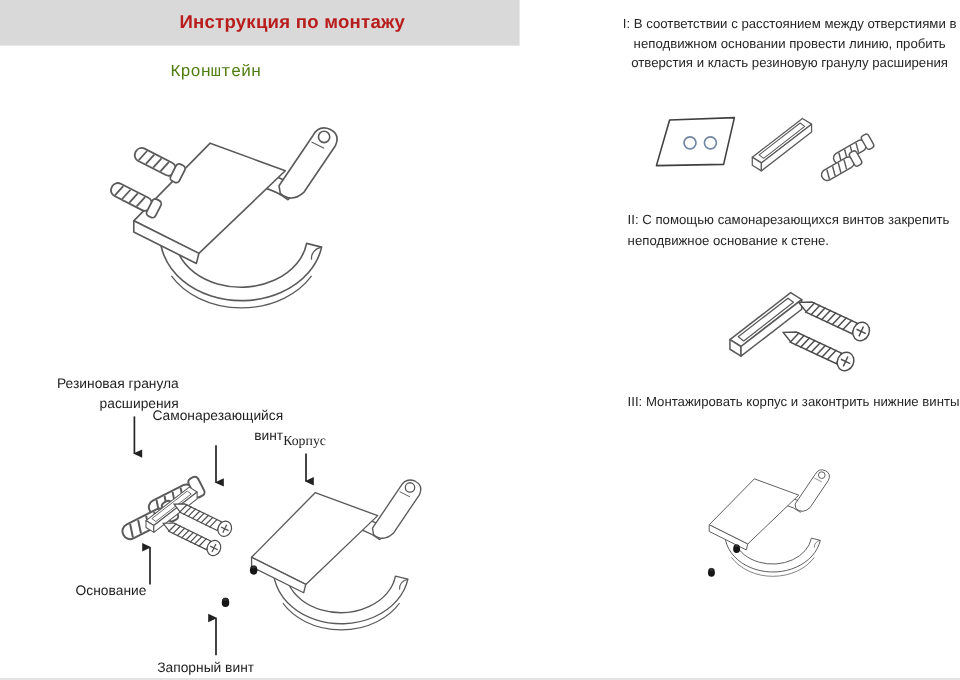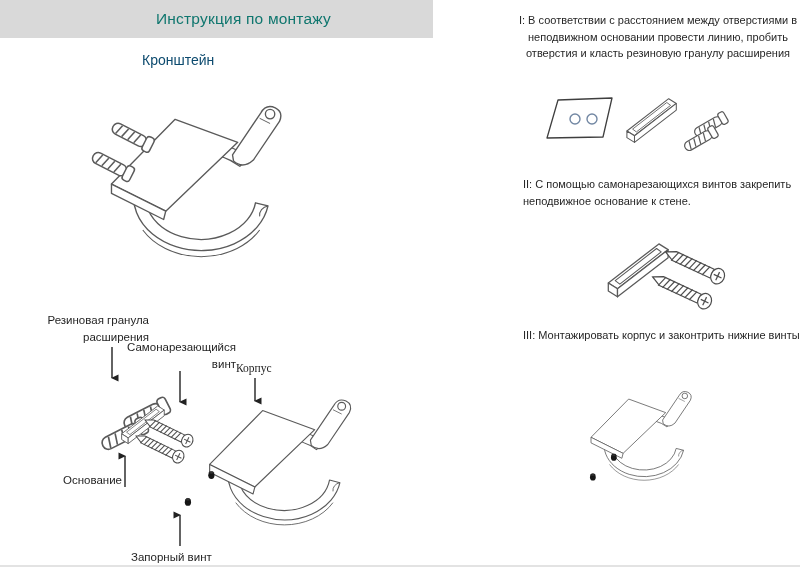--- a/index.html
+++ b/index.html
@@ -6,24 +6,24 @@
   #page{
     position:relative;width:800px;height:567px;background:#ffffff;overflow:hidden;
     font-family:"Liberation Sans",sans-serif;color:#262626;
     border-bottom:2px solid #e3e3e3;box-sizing:border-box;
   }
   .titlebar{
     position:absolute;left:0;top:0;width:433px;height:38px;background:#d9d9d9;
     display:flex;align-items:center;justify-content:center;padding-left:54px;box-sizing:border-box;
   }
   .titlebar h1{
-    margin:0;font-size:15.5px;font-weight:400;color:#0f766e;letter-spacing:.2px;
+    margin:0;font-size:15.5px;font-weight:700;color:#b91c1c;letter-spacing:.2px;
   }
   .subtitle{
-    position:absolute;left:142px;top:52px;font-size:14px;color:#0c4a6e;
+    position:absolute;left:142px;top:52px;font-size:14px;color:#4d7c0f;font-family:Liberation Mono, monospace;
   }
   .step{
     position:absolute;font-size:11px;line-height:1.5;color:#262626;
   }
   .step.center{text-align:center;}
   .plabel{
     position:absolute;font-size:11.5px;line-height:1.5;color:#1f1f1f;text-align:right;
   }
   svg{position:absolute;overflow:visible;}
 </style>
@@ -122,21 +122,21 @@
       <line x1="180" y1="371" x2="180" y2="402" marker-end="url(#arrowhead)"></line>
       <line x1="255" y1="378" x2="255" y2="401" marker-end="url(#arrowhead)"></line>
       <line x1="125" y1="487" x2="125" y2="456" marker-end="url(#arrowhead)"></line>
       <line x1="180" y1="546" x2="180" y2="515" marker-end="url(#arrowhead)"></line>
     </g>
   </svg>
 
   <div class="plabel" style="left:37px;top:312px;width:112px;">Резиновая гранула расширения</div>
   <div class="plabel" style="left:126px;top:339px;width:110px;">Самонарезающийся винт</div>
   <div class="plabel" style="left:236px;top:360px;font-family:Liberation Serif, serif;">Корпус</div>
-  <div class="plabel" style="left:63px;top:472px;">Основание</div>
+  <div class="plabel" style="left:63px;top:485px;">Основание</div>
   <div class="plabel" style="left:131px;top:549px;">Запорный винт</div>
 
   <div class="step center" style="left:513px;top:12px;width:290px;">I: В соответствии с расстоянием между отверстиями в неподвижном основании провести линию, пробить отверстия и класть резиновую гранулу расширения</div>
 
   <svg style="left:535px;top:85px;" width="230" height="80" viewBox="0 0 230 80">
     <g stroke="#3f3f3f" stroke-width="1.3" fill="#fff" stroke-linejoin="round">
       <path d="M23,15 L77,13 L68,52 L12,53 Z"></path>
     </g>
     <circle cx="40" cy="34" r="5" fill="#fff" stroke="#7287a3" stroke-width="1.4"></circle>
     <circle cx="57" cy="34" r="5" fill="#fff" stroke="#7287a3" stroke-width="1.4"></circle>

